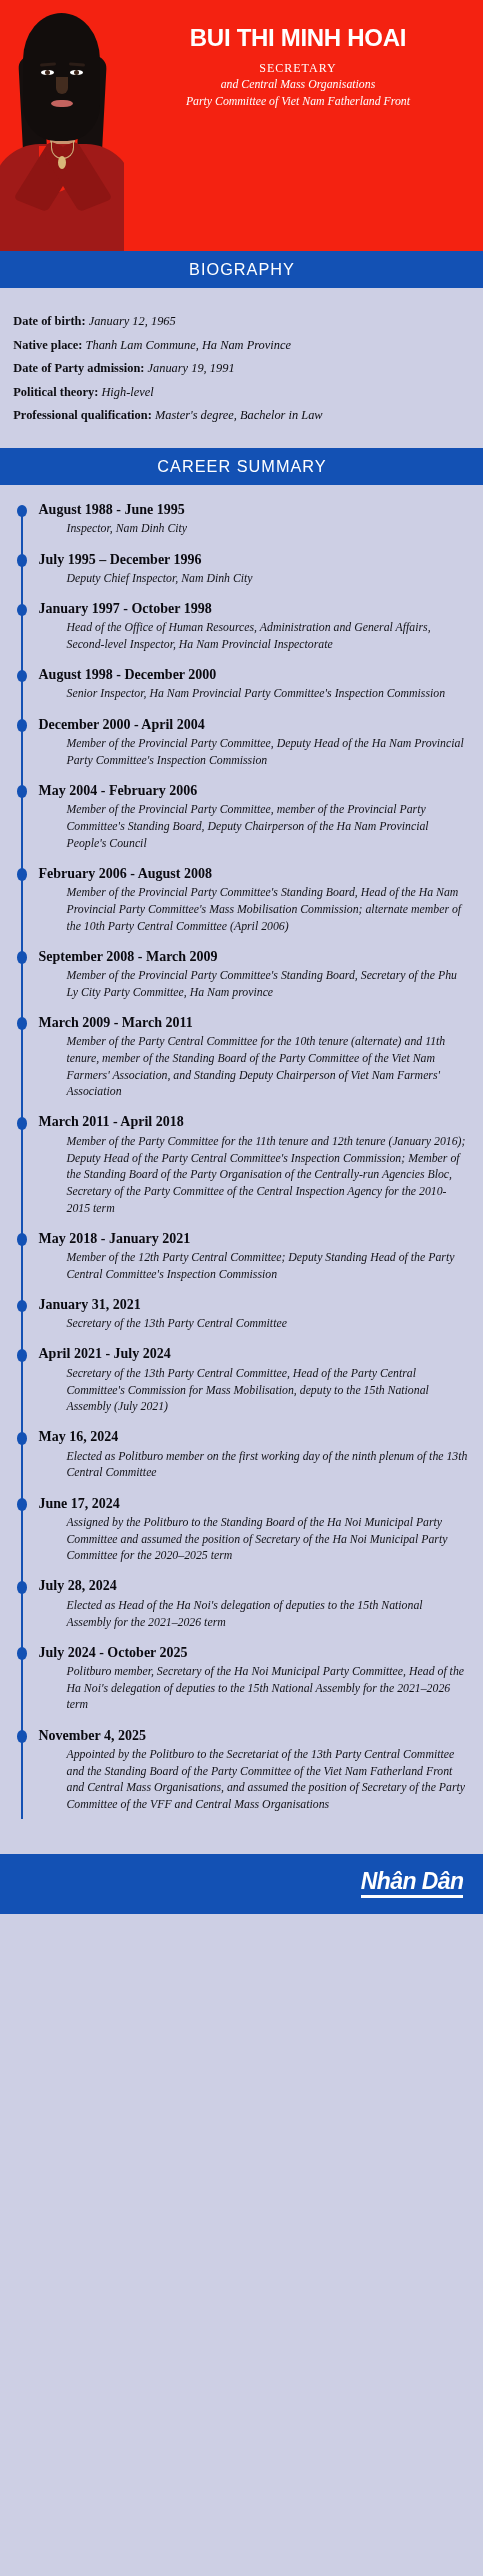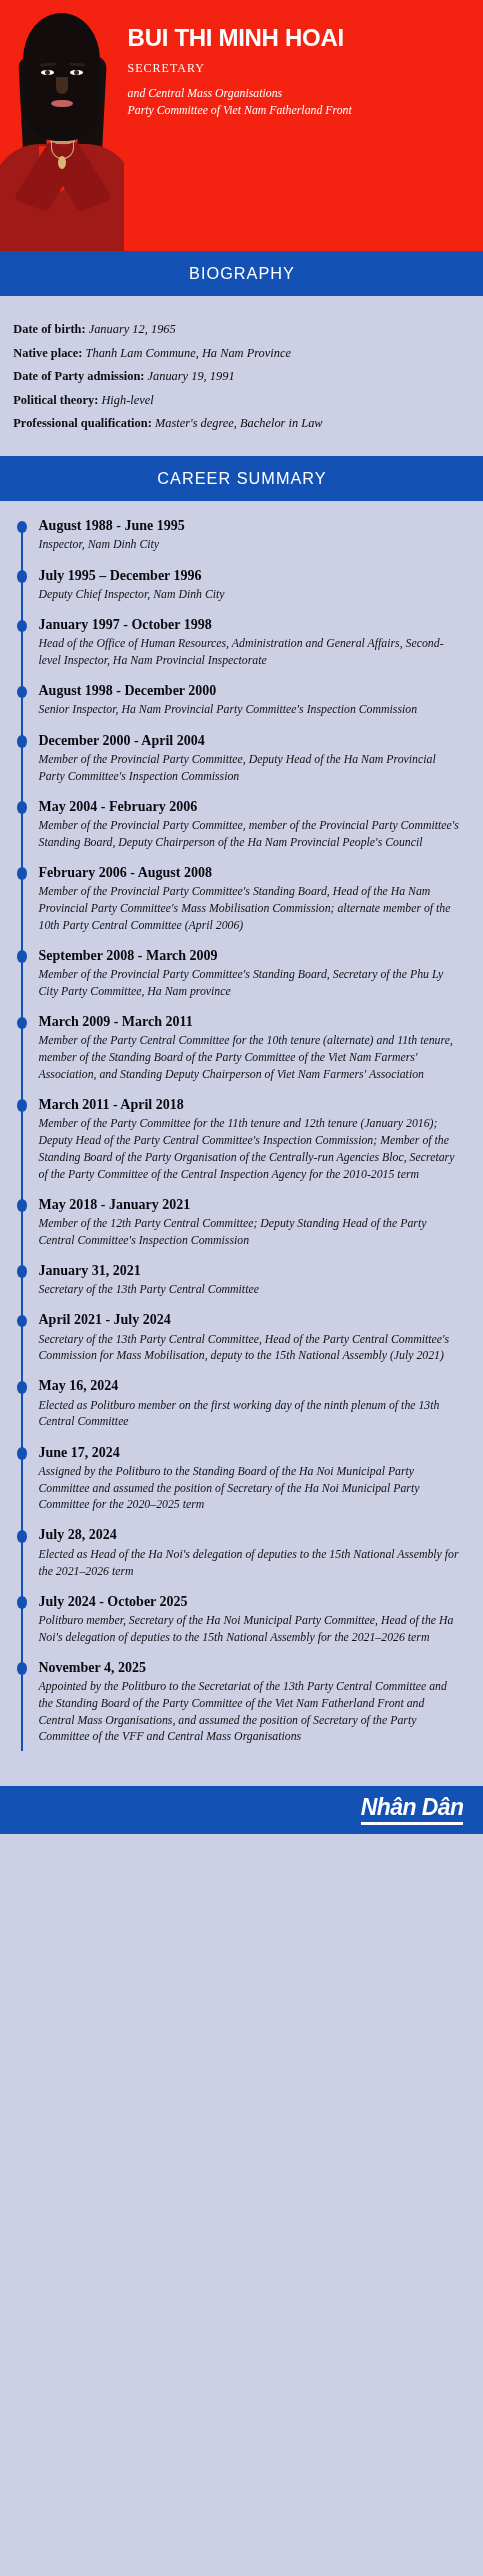--- a/index.html
+++ b/index.html
@@ -174,52 +174,52 @@
     border-top: none;
     border-radius: 0 0 12px 12px;
     z-index: 4;
   }
 
   .header-text {
     flex: 1;
     padding-top: 25.4px;
     padding-right: 15.7px;
     padding-left: 3.6px;
-    text-align: left;
+    text-align: center;
     color: #ffffff;
   }
 
   .name {
     font-family: "Liberation Sans", sans-serif;
     font-weight: bold;
     font-size: 24px;
     letter-spacing: -0.3px;
     line-height: 1.12;
     color: #ffffff;
     margin-bottom: 8.5px;
   }
 
   .role {
     font-family: "Liberation Serif", serif;
     font-size: 12px;
     letter-spacing: 1px;
-    margin-bottom: 9px;
+    margin-bottom: 0;
   }
 
   .org {
     font-family: "Liberation Serif", serif;
     font-style: italic;
     font-size: 11.8px;
     line-height: 1.45;
   }
 
   
   .banner {
     background: #1351b4;
-    height: 45px;
+    height: 37px;
     display: flex;
     align-items: center;
     justify-content: center;
   }
   .banner-text {
     font-family: "Liberation Sans", sans-serif;
     color: #ffffff;
     font-size: 16.3px;
     letter-spacing: 1px;
   }
@@ -281,26 +281,27 @@
     line-height: 1.3;
     margin-bottom: 1.2px;
   }
   .tl-desc {
     font-family: "Liberation Serif", serif;
     font-style: italic;
     font-size: 11.8px;
     color: #121218;
     line-height: 1.42;
     max-width: 423px;
+    margin-left: 28px;
   }
 
   
   .footer {
     background: #1351b4;
-    height: 48px;
+    height: 60px;
     display: flex;
     align-items: center;
     justify-content: flex-end;
     padding-right: 20.6px;
   }
   .logo {
     font-family: "Liberation Sans", sans-serif;
     font-weight: bold;
     font-style: italic;
     font-size: 23px;

